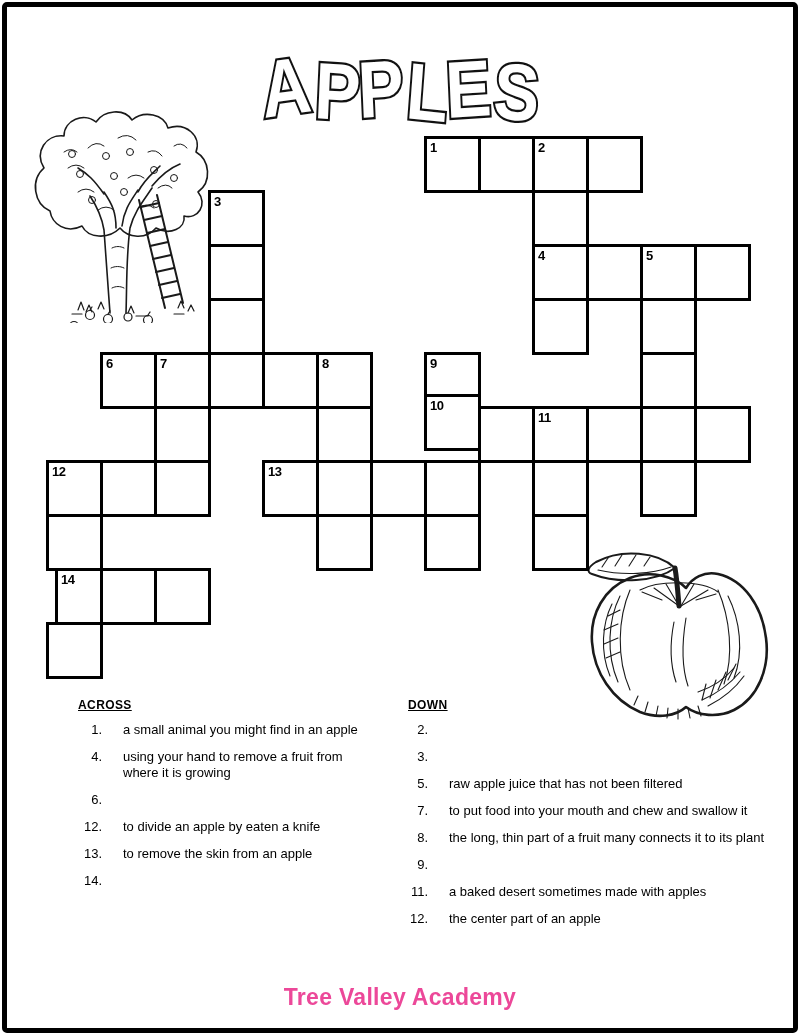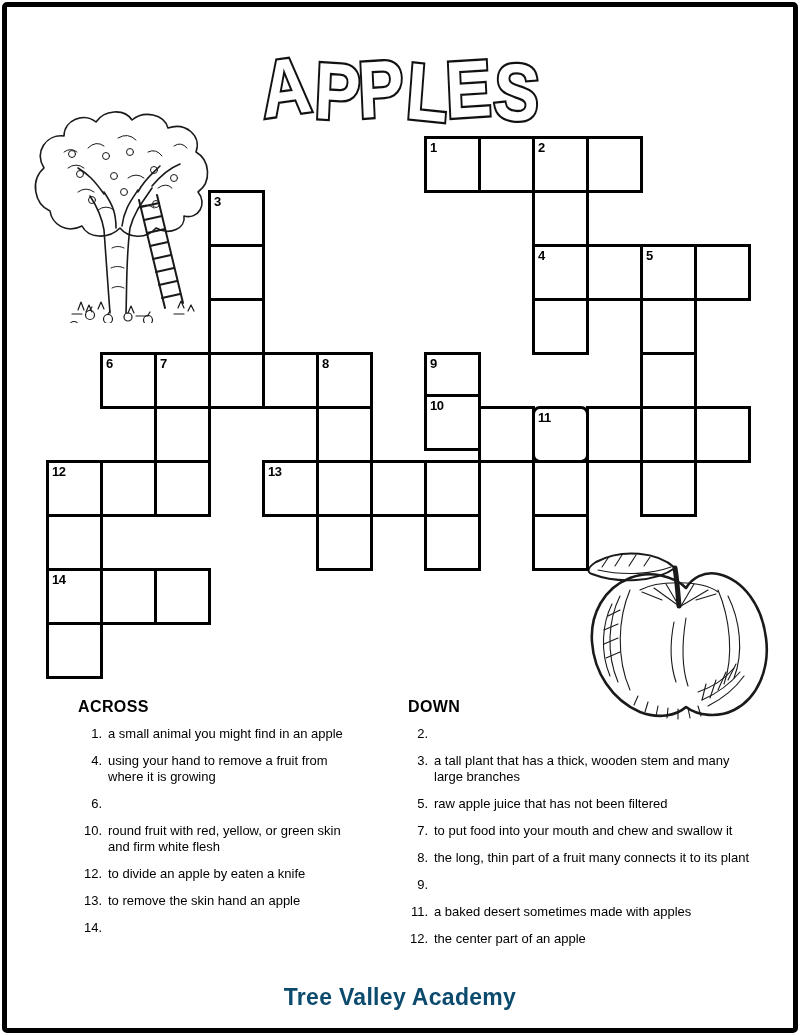--- a/index.html
+++ b/index.html
@@ -26,28 +26,28 @@
   }
   .cnum {
     display:block; font-size:13px; font-weight:bold; line-height:1;
     padding:2px 0 0 3px; letter-spacing:-0.5px;
   }
   
   .clues { position:absolute; top:698px; font-size:13px; }
   #across-col { left:68px;  width:352px; }
   #down-col   { left:394px; width:400px; }
   .clue-header {
-    font-size:16px; font-weight:bold; 
+    font-size:12px; font-weight:bold; text-decoration:underline;
     letter-spacing:0.4px; margin:0 0 10px 0;
   }
   #across-col .clue-header { margin-left:10px; }
   #down-col   .clue-header { margin-left:14px; }
   .clue { display:flex; margin-bottom:11px; line-height:16px; }
   .clue-num { flex:none; width:34px; text-align:right; }
-  .clue-text { margin-left:6px; white-space:pre-line; }
+  .clue-text { margin-left:21px; white-space:pre-line; }
   #across-col .clue-text { max-width:300px; }
   #down-col   .clue-text { max-width:356px; }
   
   #footer {
     position:absolute; left:0; top:984px; width:100%;
     text-align:center; font-size:23px; font-weight:bold;
     color:#129f3d; letter-spacing:0.3px;
   }
 </style>
 </head>
@@ -224,21 +224,21 @@
       <div class="cell" style="left: 378px; top: 216px;">
         <span class="cnum">9</span>
       </div>
       <div class="cell" style="left: 594px; top: 216px;"></div>
       <div class="cell" style="left: 108px; top: 270px;"></div>
       <div class="cell" style="left: 270px; top: 270px;"></div>
       <div class="cell" style="left: 378px; top: 258px;">
         <span class="cnum">10</span>
       </div>
       <div class="cell" style="left: 432px; top: 270px;"></div>
-      <div class="cell" style="left: 486px; top: 270px; border-radius: 8px;">
+      <div class="cell" style="left: 486px; top: 270px;">
         <span class="cnum">11</span>
       </div>
       <div class="cell" style="left: 540px; top: 270px;"></div>
       <div class="cell" style="left: 594px; top: 270px;"></div>
       <div class="cell" style="left: 648px; top: 270px;"></div>
       <div class="cell" style="left: 0px; top: 324px;">
         <span class="cnum">12</span>
       </div>
       <div class="cell" style="left: 54px; top: 324px;"></div>
       <div class="cell" style="left: 108px; top: 324px;"></div>
@@ -247,21 +247,21 @@
       </div>
       <div class="cell" style="left: 270px; top: 324px;"></div>
       <div class="cell" style="left: 324px; top: 324px;"></div>
       <div class="cell" style="left: 378px; top: 324px;"></div>
       <div class="cell" style="left: 486px; top: 324px;"></div>
       <div class="cell" style="left: 594px; top: 324px;"></div>
       <div class="cell" style="left: 0px; top: 378px;"></div>
       <div class="cell" style="left: 270px; top: 378px;"></div>
       <div class="cell" style="left: 378px; top: 378px;"></div>
       <div class="cell" style="left: 486px; top: 378px;"></div>
-      <div class="cell" style="left: 0px; top: 432px;">
+      <div class="cell" style="left: 9px; top: 432px;">
         <span class="cnum">14</span>
       </div>
       <div class="cell" style="left: 54px; top: 432px;"></div>
       <div class="cell" style="left: 108px; top: 432px;"></div>
       <div class="cell" style="left: 0px; top: 486px;"></div>
     </div>
 
   <div id="across-col" class="clues">
     <div class="clue-header">ACROSS</div>
     <div id="across-list">
@@ -271,48 +271,41 @@
         </div>
         <div class="clue">
           <span class="clue-num">4.</span>
           <span class="clue-text">using your hand to remove a fruit from
 where it is growing</span>
         </div>
         <div class="clue">
           <span class="clue-num">6.</span>
         </div>
         <div class="clue">
-          <span class="clue-num">10.</span>
-          <span class="clue-text">round fruit with red, yellow, or green skin
-and firm white flesh</span>
-        </div>
-        <div class="clue">
           <span class="clue-num">12.</span>
           <span class="clue-text">to divide an apple by eaten a knife</span>
         </div>
         <div class="clue">
           <span class="clue-num">13.</span>
-          <span class="clue-text">to remove the skin hand an apple</span>
+          <span class="clue-text">to remove the skin from an apple</span>
         </div>
         <div class="clue">
           <span class="clue-num">14.</span>
         </div>
       </div>
   </div>
 
   <div id="down-col" class="clues">
     <div class="clue-header">DOWN</div>
     <div id="down-list">
         <div class="clue">
           <span class="clue-num">2.</span>
         </div>
         <div class="clue">
           <span class="clue-num">3.</span>
-          <span class="clue-text">a tall plant that has a thick, wooden stem and many
-large branches</span>
         </div>
         <div class="clue">
           <span class="clue-num">5.</span>
           <span class="clue-text">raw apple juice that has not been filtered</span>
         </div>
         <div class="clue">
           <span class="clue-num">7.</span>
           <span class="clue-text">to put food into your mouth and chew and swallow it</span>
         </div>
         <div class="clue">
@@ -326,15 +319,15 @@
           <span class="clue-num">11.</span>
           <span class="clue-text">a baked desert sometimes made with apples</span>
         </div>
         <div class="clue">
           <span class="clue-num">12.</span>
           <span class="clue-text">the center part of an apple</span>
         </div>
       </div>
   </div>
 
-  <div id="footer" style="color: #0c4a6e;">Tree Valley Academy</div>
+  <div id="footer" style="color: #ec4899;">Tree Valley Academy</div>
 
 </div>
 
 </body></html>

